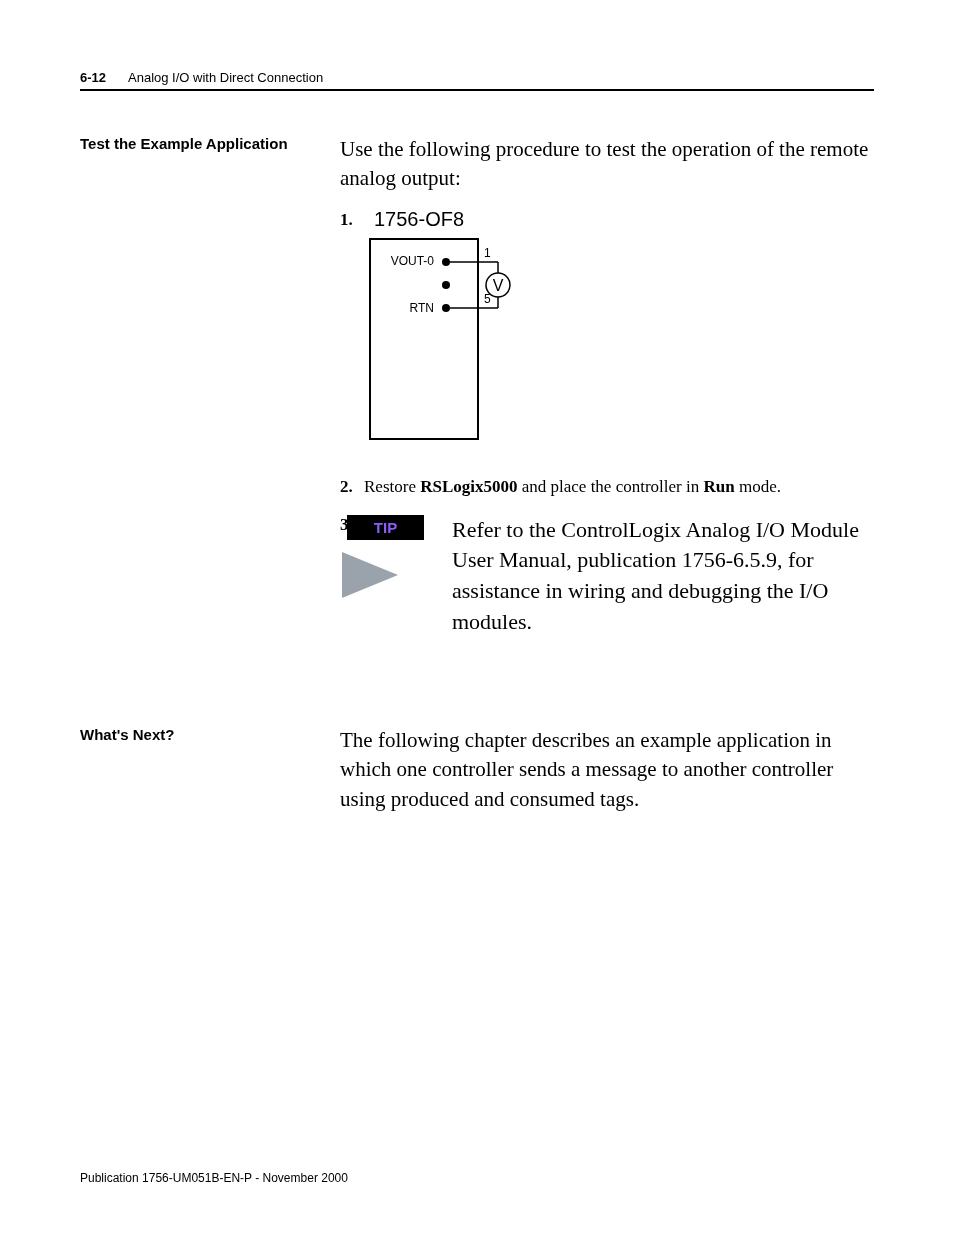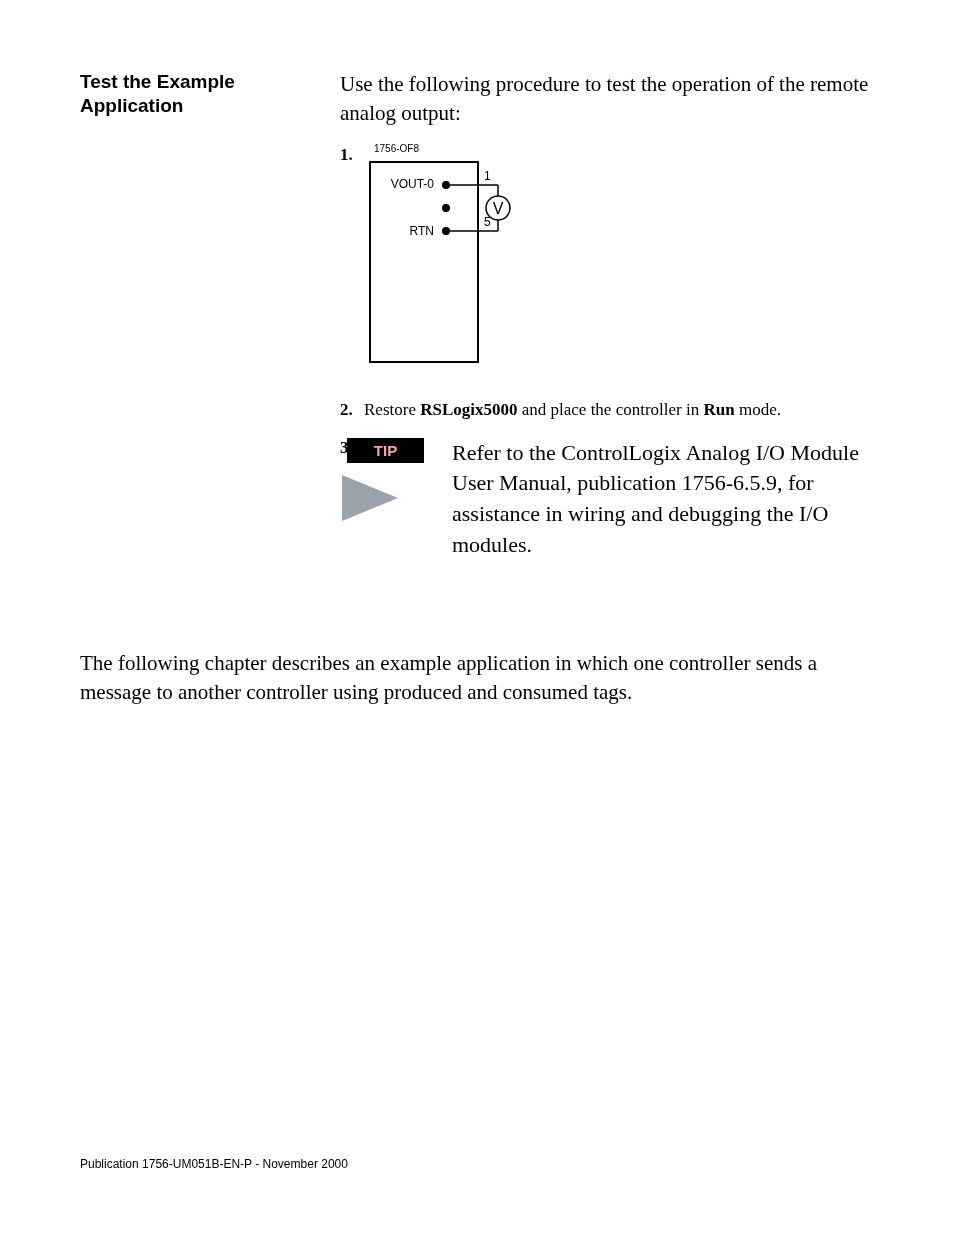--- a/index.html
+++ b/index.html
@@ -42,21 +42,21 @@
   .left-col {
     width: 230px;
     flex: 0 0 230px;
   }
   .right-col {
     flex: 1;
   }
   .section-heading {
     font-family: Arial, Helvetica, sans-serif;
     font-weight: bold;
-    font-size: 19px;
+    font-size: 15px;
     line-height: 1.25;
     margin: 0;
   }
   .body-text {
     font-size: 21px;
     line-height: 1.4;
     margin: 0 0 14px 0;
   }
   ol.steps {
     list-style: none;
@@ -83,58 +83,62 @@
     display: flex;
     gap: 28px;
     margin: 16px 0 28px 0;
   }
   .tip-icon-col {
     width: 84px;
     flex: 0 0 84px;
   }
   .tip-badge {
     background: #000;
-    color: #fca5a5;
+    color: #8b5cf6;
     font-family: Arial, Helvetica, sans-serif;
     font-weight: bold;
     font-size: 15px;
     text-align: center;
     padding: 4px 0;
     margin-bottom: 10px;
     margin-left: 7px;
   }
   .tip-text {
     font-size: 22px;
     line-height: 1.4;
   }
   .whats-next {
     margin-top: 60px;
   }
   .footer {
     position: absolute;
     left: 80px;
-    bottom: 64px;
+    bottom: 50px;
     font-family: Arial, Helvetica, sans-serif;
     font-size: 12px;
   }
   .module-label {
     font-family: Arial, Helvetica, sans-serif;
-    font-size: 10px;
+    font-size: 20px;
     margin-bottom: 6px;
     margin-left: 6px;
   }
   svg text {
     font-family: Arial, Helvetica, sans-serif;
   }
 </style>
 </head>
 <body>
 
 <div class="page">
 
+  <div class="header-row">
+    <span class="page-num">6-12</span>
+    <span class="chapter-title">Analog I/O with Direct Connection</span>
+  </div>
 
   <div class="columns">
     <div class="left-col">
       <h2 class="section-heading">Test the Example Application</h2>
     </div>
     <div class="right-col">
       <p class="body-text">Use the following procedure to test the operation of the remote analog output:</p>
 
       <ol class="steps">
         <li>
@@ -190,20 +194,23 @@
             <polygon points="2,2 58,25 2,48" fill="#9aa3ab"></polygon>
           </svg>
         </div>
         <div class="tip-text">Refer to the ControlLogix Analog I/O Module User Manual, publication 1756-6.5.9, for assistance in wiring and debugging the I/O modules.</div>
       </div>
 
     </div>
   </div>
 
   <div class="columns whats-next">
+    <div class="left-col">
+      <h2 class="section-heading">What's Next?</h2>
+    </div>
     <div class="right-col">
       <p class="body-text">The following chapter describes an example application in which one controller sends a message to another controller using produced and consumed tags.</p>
     </div>
   </div>
 
   <div class="footer">Publication 1756-UM051B-EN-P - November 2000</div>
 
 </div>
 
 </body></html>

